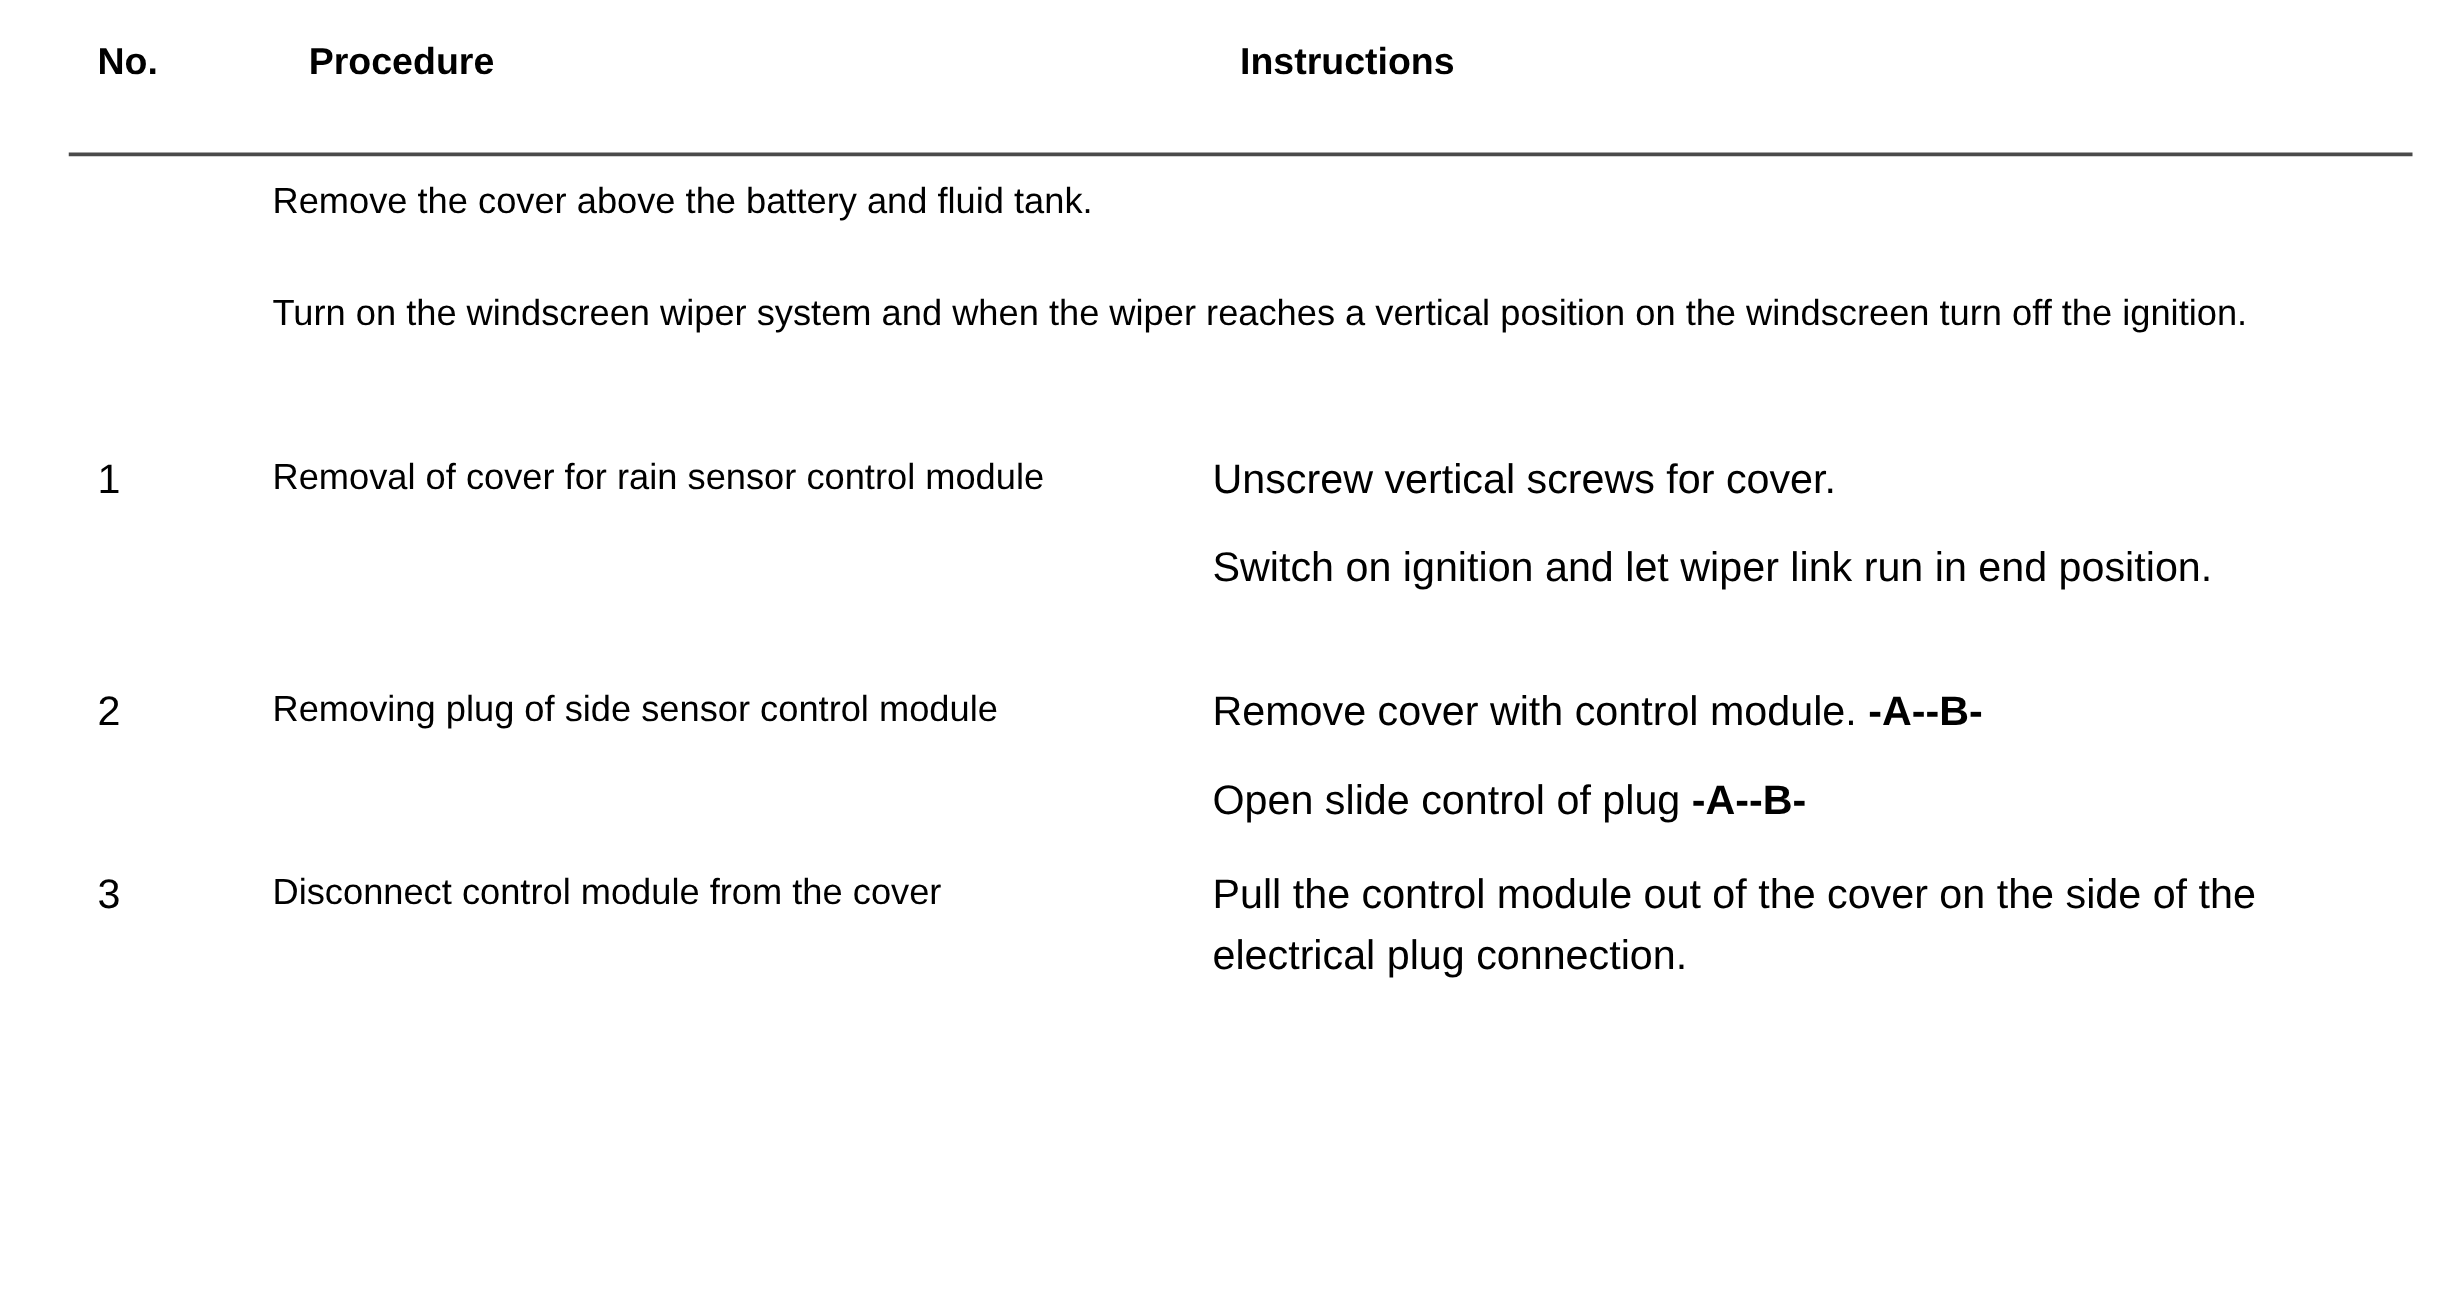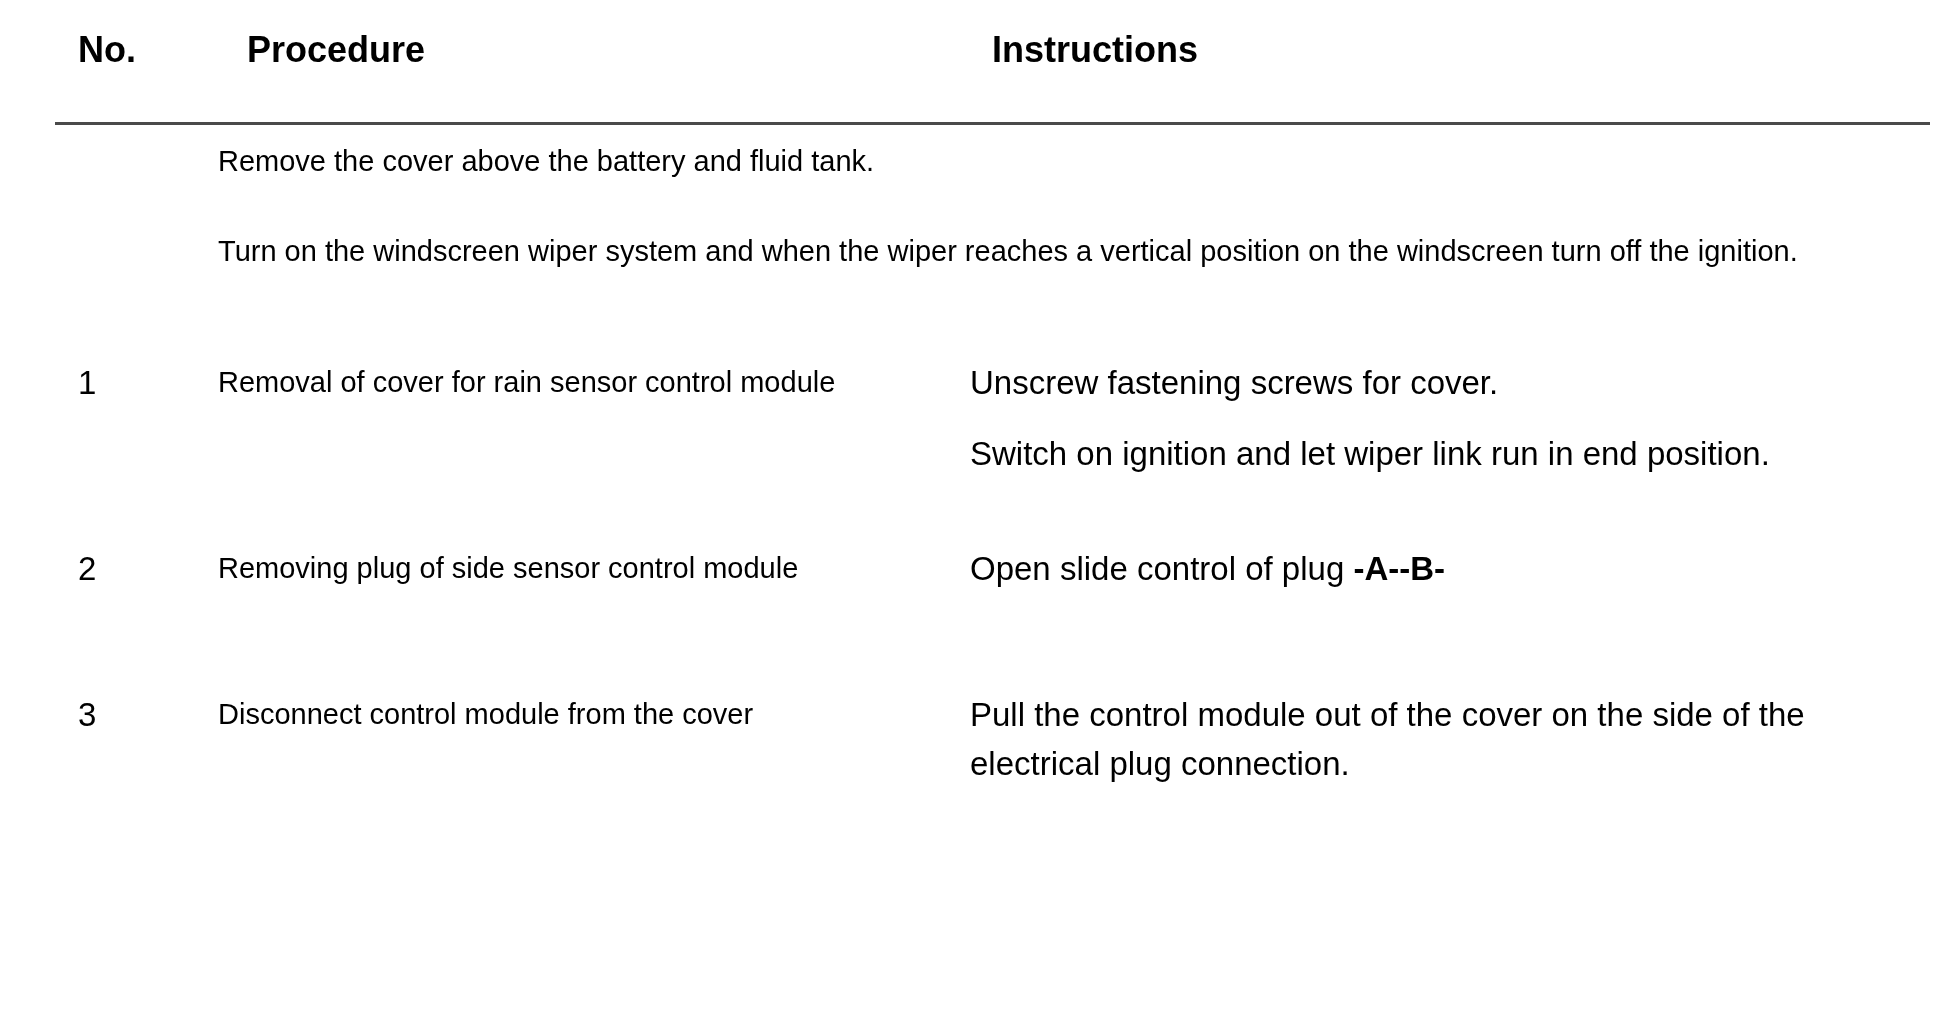--- a/index.html
+++ b/index.html
@@ -27,21 +27,21 @@
   
   .table-header {
     position: absolute;
     left: 0;
     top: 30px;
     width: 1956px;
     height: 62px;
   }
   .hdr-cell {
     position: absolute;
-    font-size: 36px;
+    font-size: 30px;
     font-weight: bold;
     line-height: 40px;
     letter-spacing: 0px;
     white-space: nowrap;
     text-align: center;
   }
   .hdr-no          { left: 78px;  top: 0; }
   .hdr-procedure   { left: 218px; top: 0; margin-left: 29px; }
   .hdr-instructions{ left: 970px; top: 0; margin-left: 22px; }
 
@@ -132,32 +132,35 @@
     <div class="row intro-row" id="intro-2">
       <div class="col-no"></div>
       <div class="col-proc">Turn on the windscreen wiper system and when the wiper reaches a vertical position on the windscreen turn off the ignition.</div>
     </div>
 
     <div class="row" id="row-1">
       <div class="col-no">1</div>
       <div class="col-proc">Removal of cover for rain sensor control module</div>
       <div class="col-instr">
         <p class="instr-para">
-          <span>Unscrew fastening screws for cover.</span><b></b>
+          <span>Unscrew vertical screws for cover.</span><b></b>
         </p>
         <p class="instr-para">
           <span>Switch on ignition and let wiper link run in end position.</span><b></b>
         </p>
       </div>
     </div>
 
     <div class="row" id="row-2">
       <div class="col-no">2</div>
       <div class="col-proc">Removing plug of side sensor control module</div>
       <div class="col-instr">
+        <p class="instr-para">
+          <span>Remove cover with control module. </span><b>-A--B-</b>
+        </p>
         <p class="instr-para">
           <span>Open slide control of plug </span><b>-A--B-</b>
         </p>
       </div>
     </div>
 
     <div class="row" id="row-3">
       <div class="col-no">3</div>
       <div class="col-proc">Disconnect control module from the cover</div>
       <div class="col-instr">

